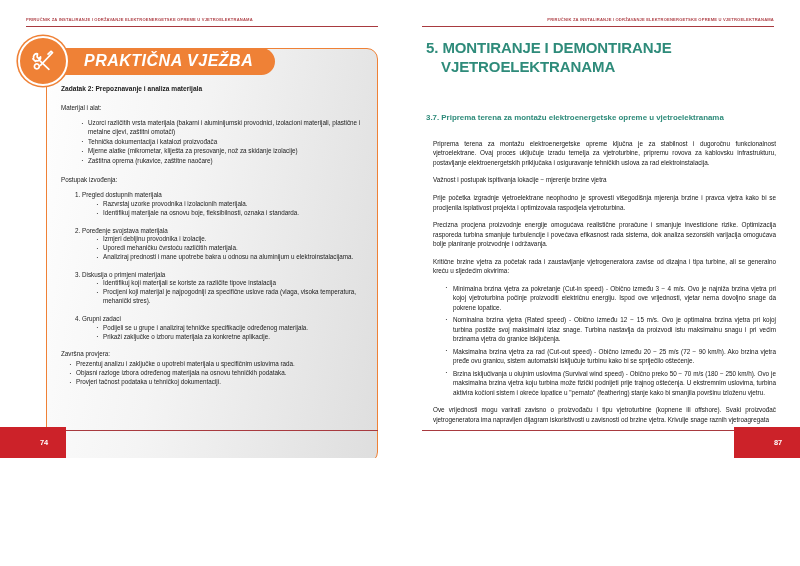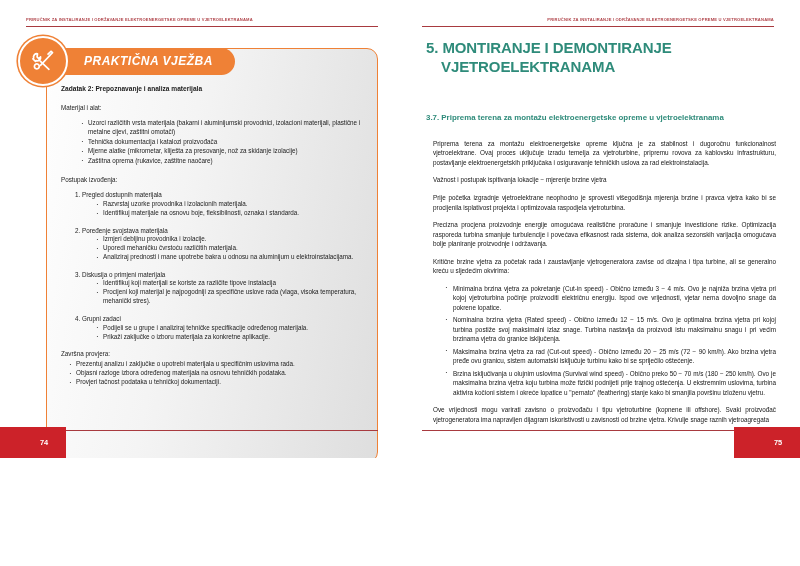--- a/index.html
+++ b/index.html
@@ -93,21 +93,21 @@
     margin-left: -16px;
     background: #ef8136;
     border-radius: 999px;
     height: 27px;
     display: flex;
     align-items: center;
     padding: 0 22px 0 32px;
     color: #ffffff;
     font-style: italic;
     font-weight: bold;
-    font-size: 12px;
+    font-size: 16px;
     letter-spacing: 0.5px;
     position: relative;
     z-index: 2;
     white-space: nowrap;
   }
   .ex-title {
     font-size: 6.6px;
     font-weight: bold;
     color: #1b1b1b;
     margin: 6px 0 10px 0;
@@ -406,16 +406,16 @@
         <li>Minimalna brzina vjetra za pokretanje (Cut-in speed) - Obično između 3 − 4 m/s. Ovo je najniža brzina vjetra pri kojoj vjetroturbina počinje proizvoditi električnu energiju. Ispod ove vrijednosti, vjetar nema dovoljno snage da pokrene lopatice.</li>
         <li>Nominalna brzina vjetra (Rated speed) - Obično između 12 − 15 m/s. Ovo je optimalna brzina vjetra pri kojoj turbina postiže svoj maksimalni izlaz snage. Turbina nastavlja da proizvodi istu maksimalnu snagu i pri većim brzinama vjetra do granice isključenja.</li>
         <li>Maksimalna brzina vjetra za rad (Cut-out speed) - Obično između 20 − 25 m/s (72 − 90 km/h). Ako brzina vjetra pređe ovu granicu, sistem automatski isključuje turbinu kako bi se spriječilo oštećenje.</li>
         <li>Brzina isključivanja u olujnim uslovima (Survival wind speed) - Obično preko 50 − 70 m/s (180 − 250 km/h). Ovo je maksimalna brzina vjetra koju turbina može fizički podnijeti prije trajnog oštećenja. U ekstremnim uslovima, turbina aktivira kočioni sistem i okreće lopatice u "pernato" (feathering) stanje kako bi smanjila površinu izloženu vjetru.</li>
       </ul>
 
       <p class="rp-p">Ove vrijednosti mogu varirati zavisno o proizvođaču i tipu vjetroturbine (kopnene ili offshore). Svaki proizvođač vjetrogeneratora ima napravljen dijagram iskoristivosti u zavisnosti od brzine vjetra. Krivulje snage raznih vjetroagregata</p>
     </div>
 
     <div class="footrule footrule-right"></div>
-    <div class="pagenum pagenum-right">75</div>
+    <div class="pagenum pagenum-right">87</div>
   </div>
 
 </div>
 
 </body></html>

